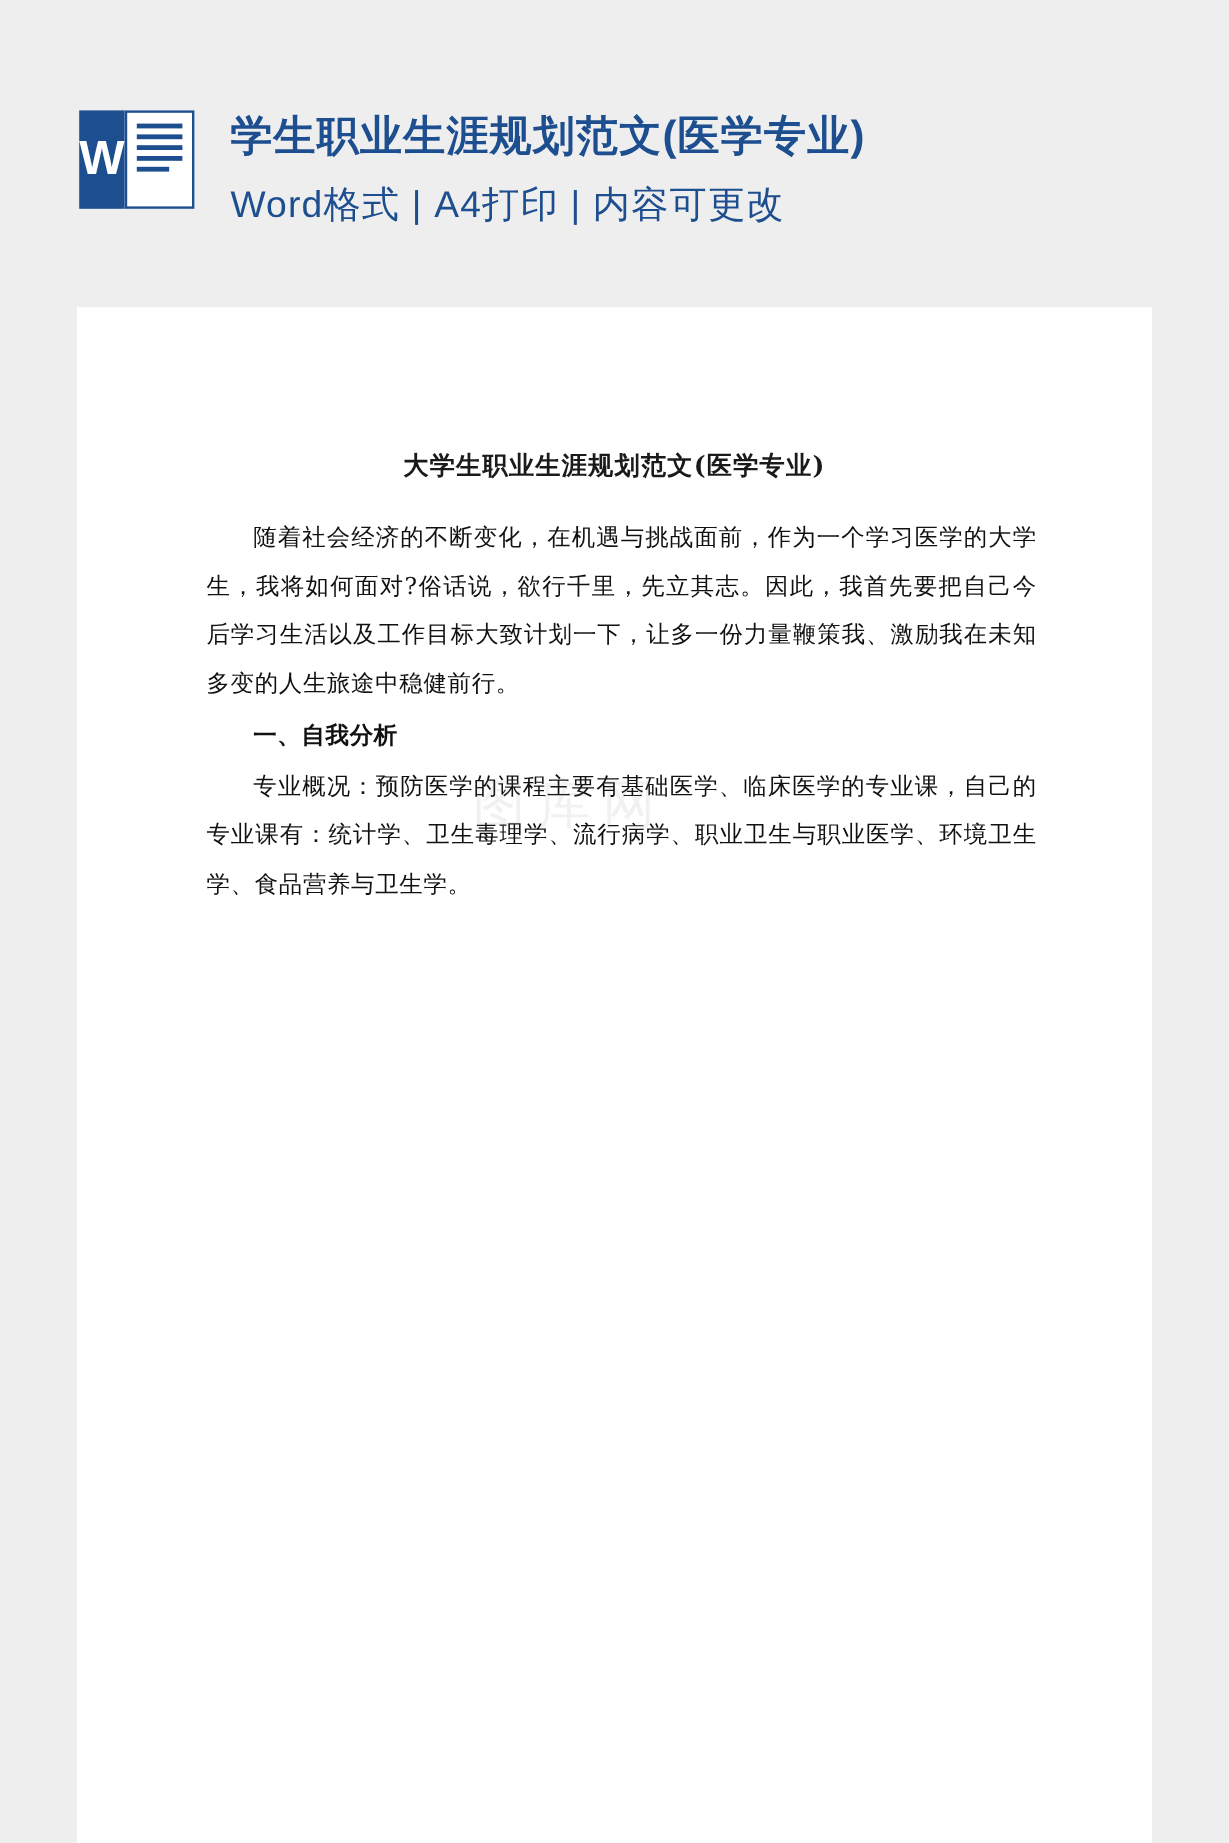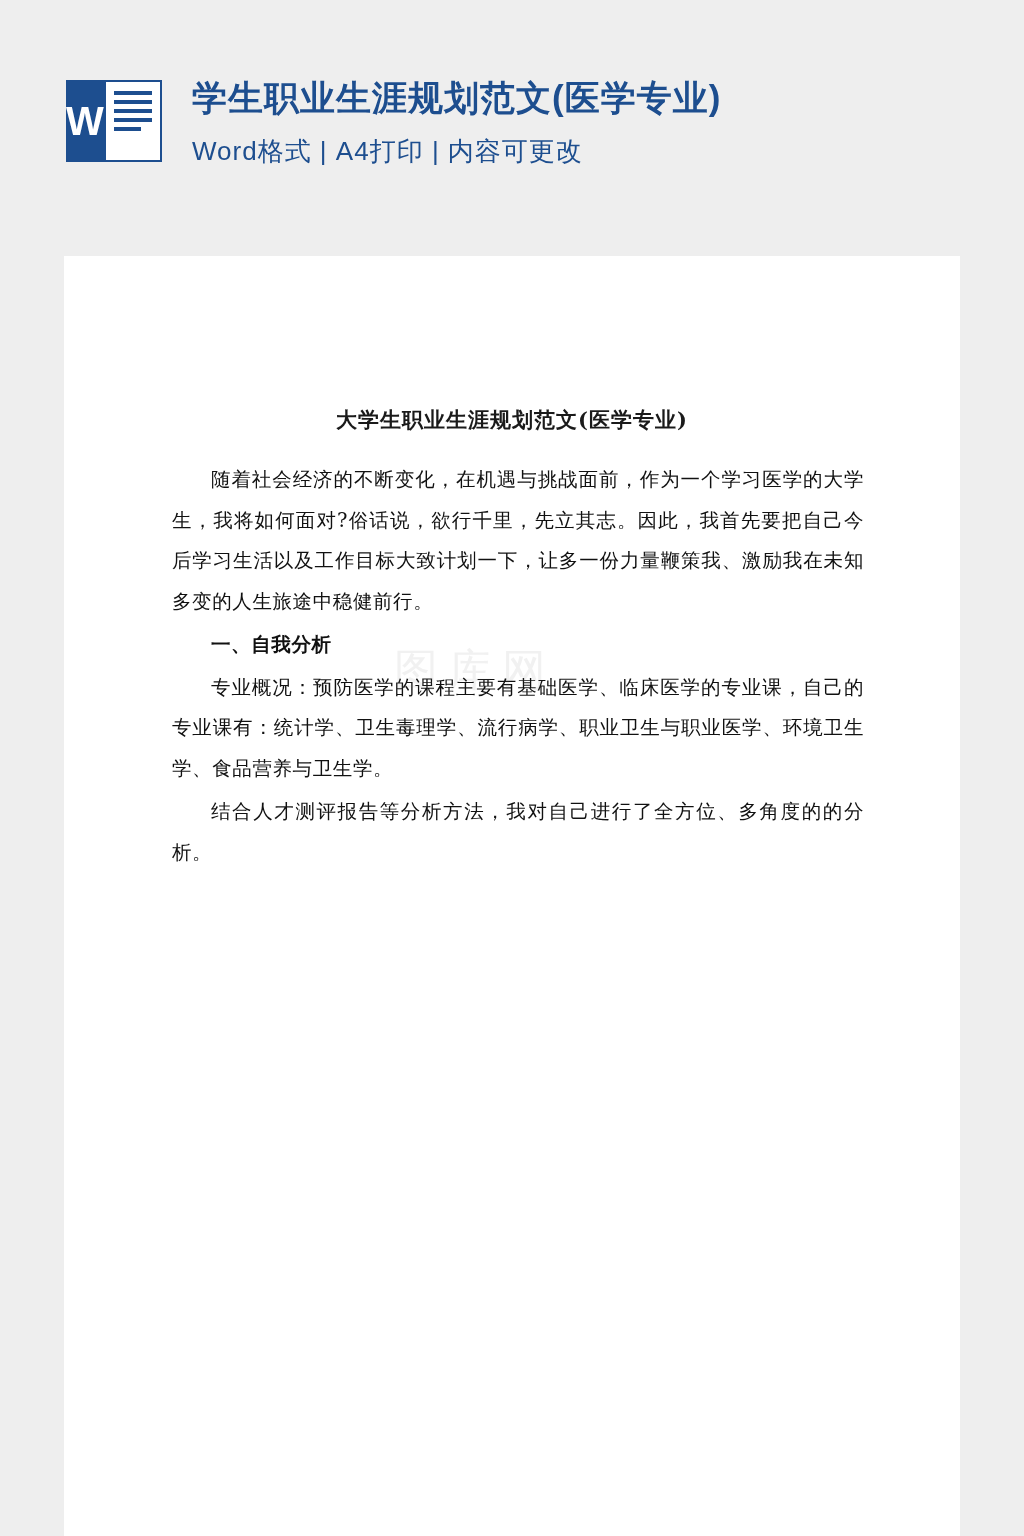--- a/index.html
+++ b/index.html
@@ -62,32 +62,33 @@
   .word-logo .wl-right .ln {
     height: 4px;
     background: #1d4e8f;
     margin-bottom: 5px;
   }
   .word-logo .wl-right .ln.short { width: 70%; }
 
   .banner-text {
     margin-left: 30px;
     padding-top: 2px;
+    margin-top: 16px;
   }
   .banner-title {
     color: #1d4e8f;
     font-size: 35px;
     font-weight: bold;
     letter-spacing: 1px;
     line-height: 1.25;
     white-space: nowrap;
   }
   .banner-sub {
     color: #1d4e8f;
-    font-size: 26px;
+    font-size: 31px;
     margin-top: 14px;
     letter-spacing: 1px;
     white-space: nowrap;
   }
 
   
   .page {
     position: absolute;
     left: 64px;
     top: 256px;
@@ -99,21 +100,20 @@
     overflow: hidden;
   }
   .doc-title {
     text-align: center;
     font-family: "DejaVu Serif", "Liberation Serif", serif;
     font-size: 21px;
     font-weight: bold;
     color: #1a1a1a;
     letter-spacing: 1px;
     margin-bottom: 26px;
-    margin-top: 32px;
   }
   .doc-body {
     font-family: "DejaVu Serif", "Liberation Serif", serif;
     font-size: 19.5px;
     color: #111111;
     line-height: 2.08;
     letter-spacing: 0.6px;
     text-align: justify;
   }
   .doc-body p {
@@ -161,15 +161,14 @@
   </div>
 </div>
 
 <div class="page">
   <div class="watermark">图库网</div>
   <div class="doc-title">大学生职业生涯规划范文(医学专业)</div>
   <div class="doc-body">
       <p class="">随着社会经济的不断变化，在机遇与挑战面前，作为一个学习医学的大学生，我将如何面对?俗话说，欲行千里，先立其志。因此，我首先要把自己今后学习生活以及工作目标大致计划一下，让多一份力量鞭策我、激励我在未知多变的人生旅途中稳健前行。</p>
       <p class="heading">一、自我分析</p>
       <p class="">专业概况：预防医学的课程主要有基础医学、临床医学的专业课，自己的专业课有：统计学、卫生毒理学、流行病学、职业卫生与职业医学、环境卫生学、食品营养与卫生学。</p>
-      <p class="">结合人才测评报告等分析方法，我对自己进行了全方位、多角度的的分析。</p>
     </div>
 </div>
 
 </body></html>

